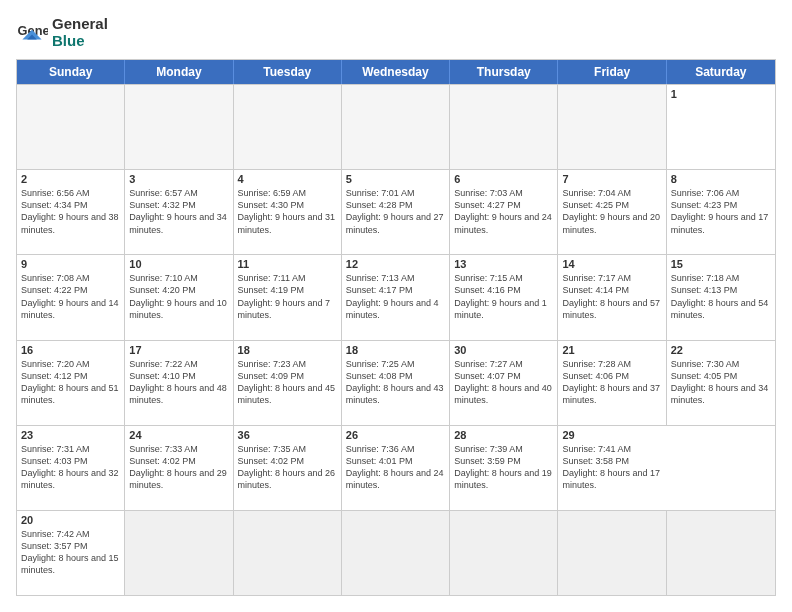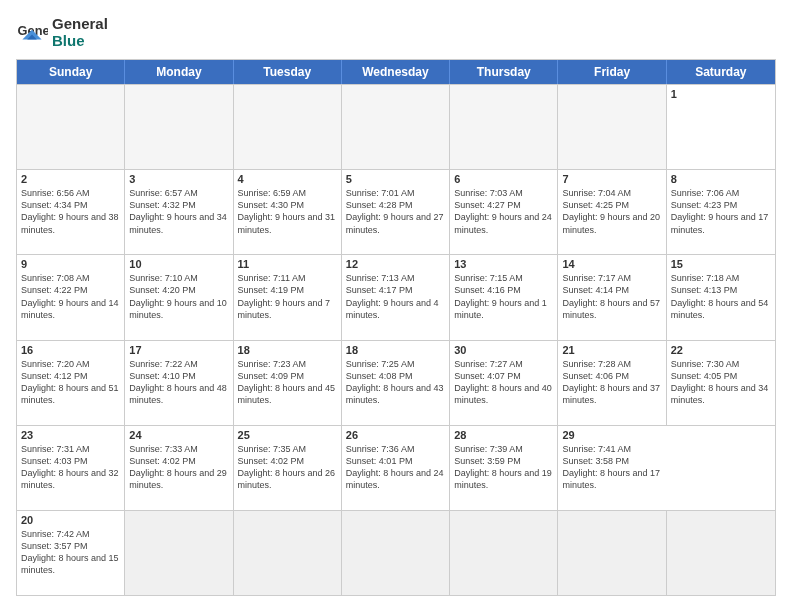--- a/index.html
+++ b/index.html
@@ -295,21 +295,21 @@
 Sunset: 4:03 PM
 Daylight: 8 hours and 32 minutes.</div>
           </div>
           <div class="cal-cell">
             <div class="day-number">24</div>
             <div class="day-info">Sunrise: 7:33 AM
 Sunset: 4:02 PM
 Daylight: 8 hours and 29 minutes.</div>
           </div>
           <div class="cal-cell">
-            <div class="day-number">25</div>
+            <div class="day-number">36</div>
             <div class="day-info">Sunrise: 7:35 AM
 Sunset: 4:02 PM
 Daylight: 8 hours and 26 minutes.</div>
           </div>
           <div class="cal-cell">
             <div class="day-number">26</div>
             <div class="day-info">Sunrise: 7:36 AM
 Sunset: 4:01 PM
 Daylight: 8 hours and 24 minutes.</div>
           </div>

